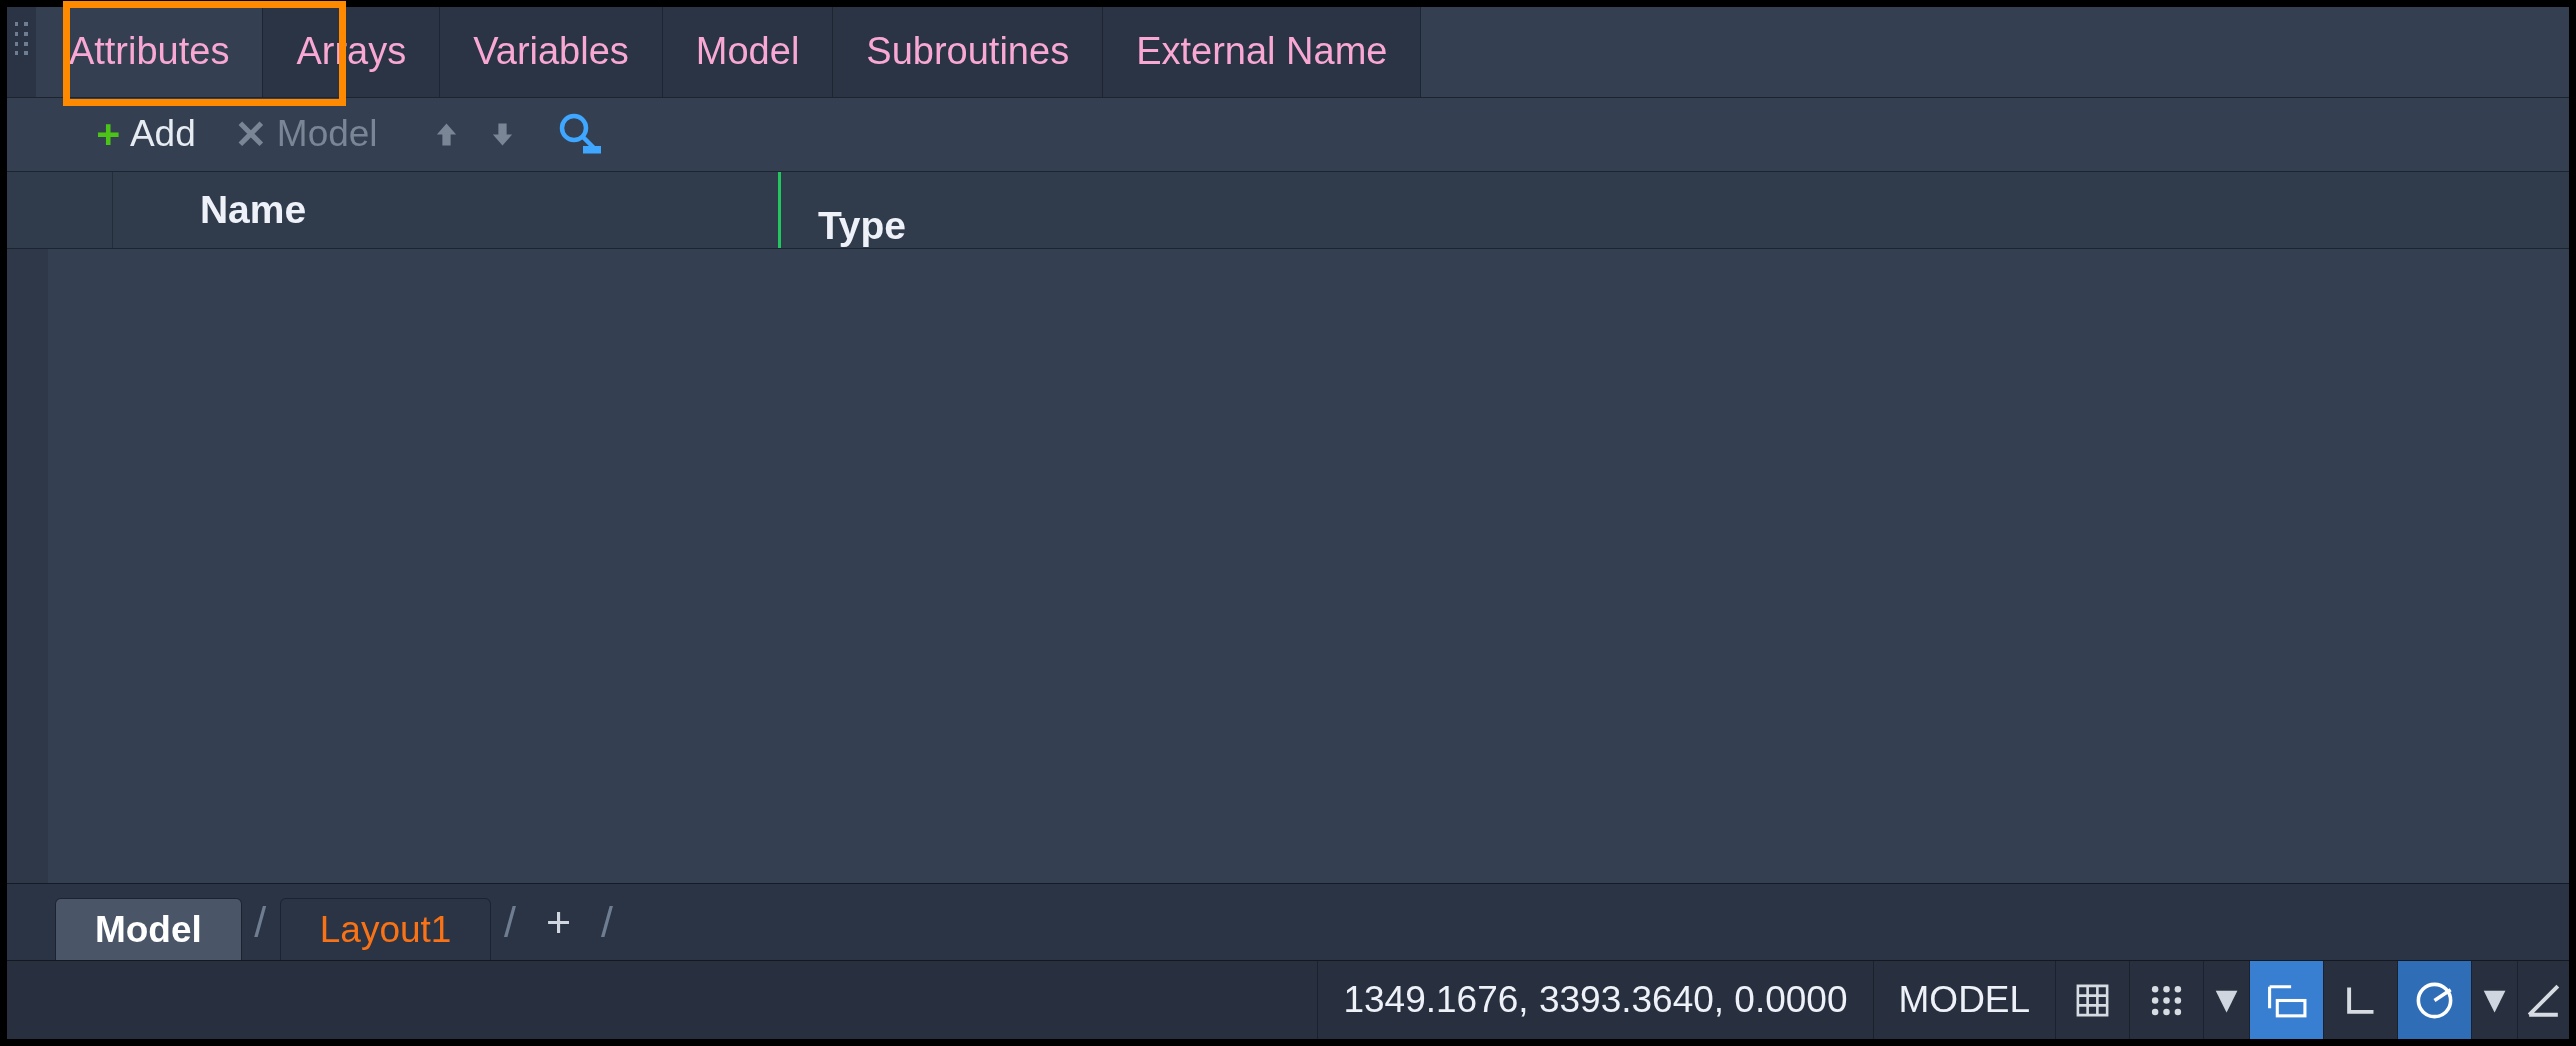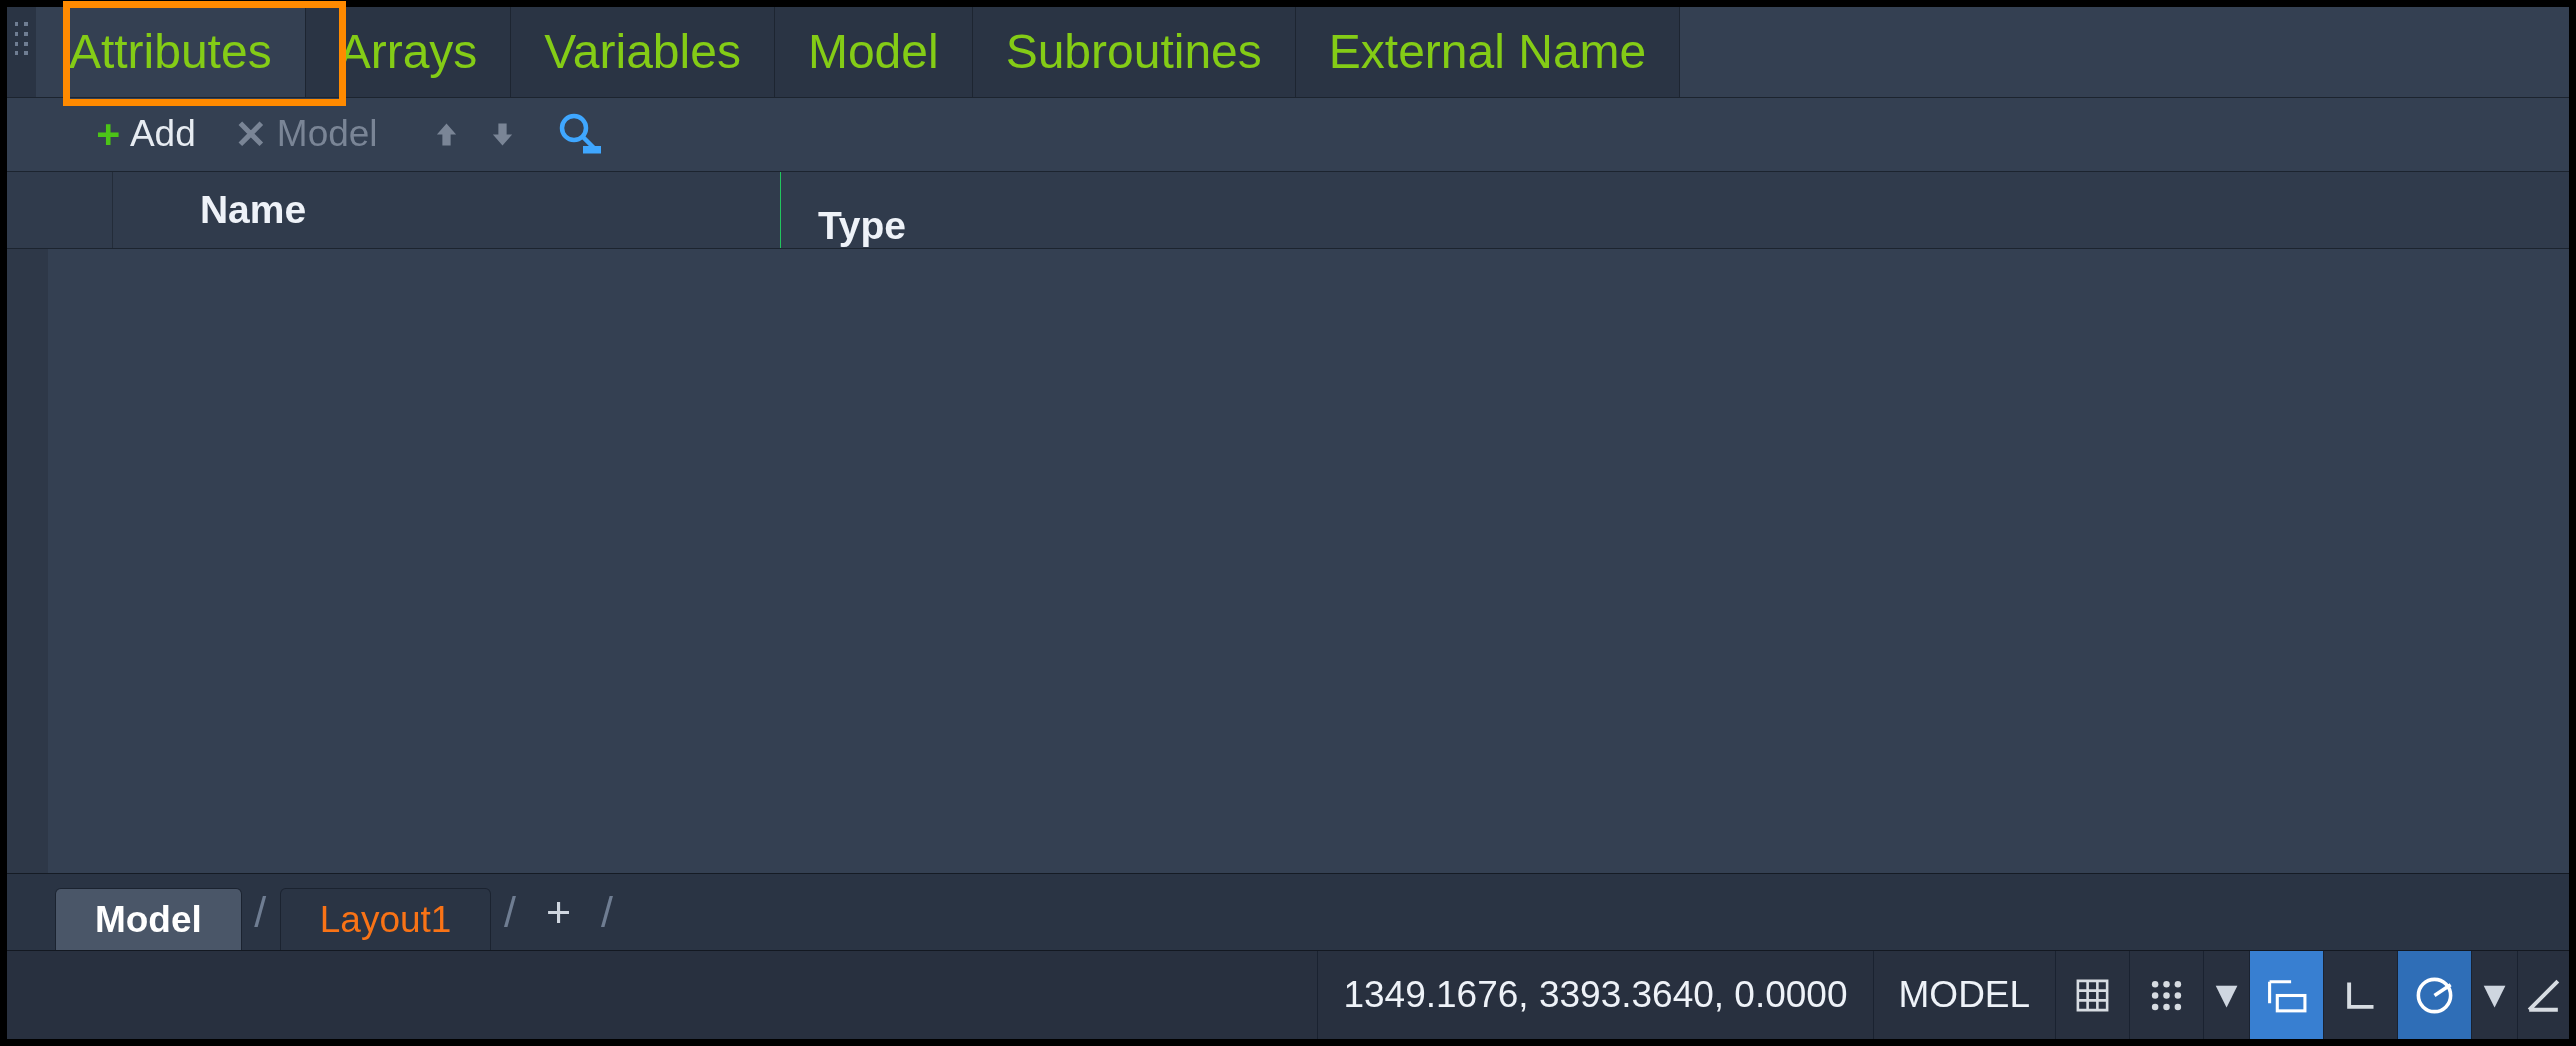--- a/index.html
+++ b/index.html
@@ -43,22 +43,22 @@
     display: grid;
     grid-template-columns: repeat(2, 3.9px);
     grid-auto-rows: 3.9px;
     gap: 5.8px;
   }
   .drag-dots span { background: #6f7d92; width: 3.9px; height: 3.9px; }
   .tab {
     display: flex;
     align-items: center;
     padding: 0 33px;
-    font-size: 48px;
-    color: #84cc16;
+    font-size: 38px;
+    color: #f9a8d4;
     cursor: pointer;
     border-right: 1px solid #1d2531;
     background: #2a3444;
     white-space: nowrap;
   }
   .tab.active {
     background: #344052;
   }
   
   .tab-filler { flex: 1; background: #344052; }
@@ -104,21 +104,21 @@
     height: 77px;
     display: flex;
     align-items: center;
     font-size: 39px;
     font-weight: 600;
     color: #eef2f8;
     border-bottom: 1px solid #1c242f;
     background: #303b4c;
   }
   .col-handle { width: 106px; border-right: 1px solid #232c39; height:100%; }
-  .col-name   { width: 668px; padding-left: 87px; border-right: 1px solid #22c55e; height:100%; display:flex; align-items:center; }
+  .col-name   { width: 668px; padding-left: 87px; border-right: 3px solid #22c55e; height:100%; display:flex; align-items:center; }
   .col-type   { flex: 1; padding-left: 37px; height:100%; display:flex; align-items:flex-end; }
   
   .grid-area {
     flex: 1;
     background: #344052;
     border-left: 41px solid #2e3848; 
   }
   
   .layout-bar {
     height: 77px;
@@ -158,21 +158,21 @@
   .layout-add {
     width: 58px;
     text-align: center;
     font-size: 43px;
     color: #cfd6e0;
     align-self: center;
     cursor: pointer;
   }
   
   .statusbar {
-    height: 89px;
+    height: 79px;
     background: #28303f;
     display: flex;
     align-items: center;
     justify-content: flex-end;
     font-size: 37px;
     color: #eef2f8;
     border-top: 1.9px solid #131821;
   }
   .status-seg {
     padding: 0 25px;

